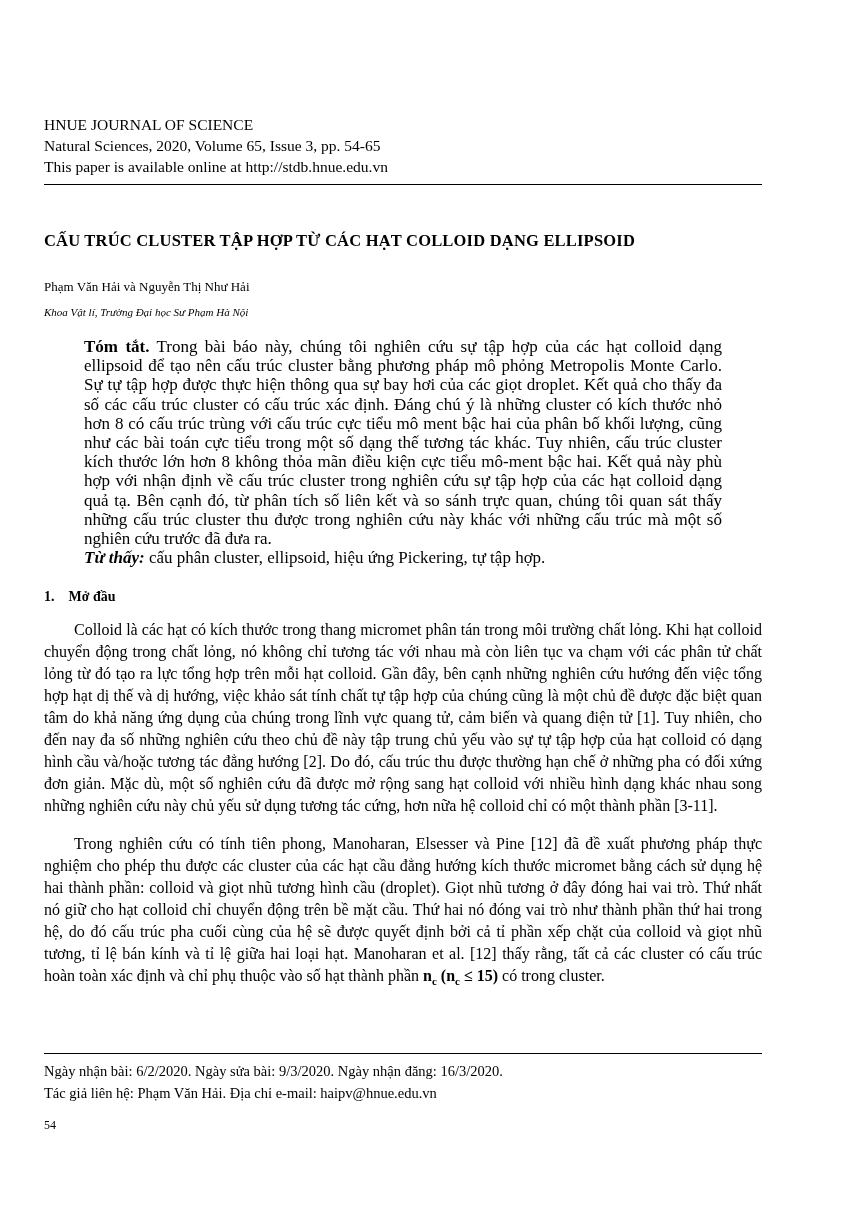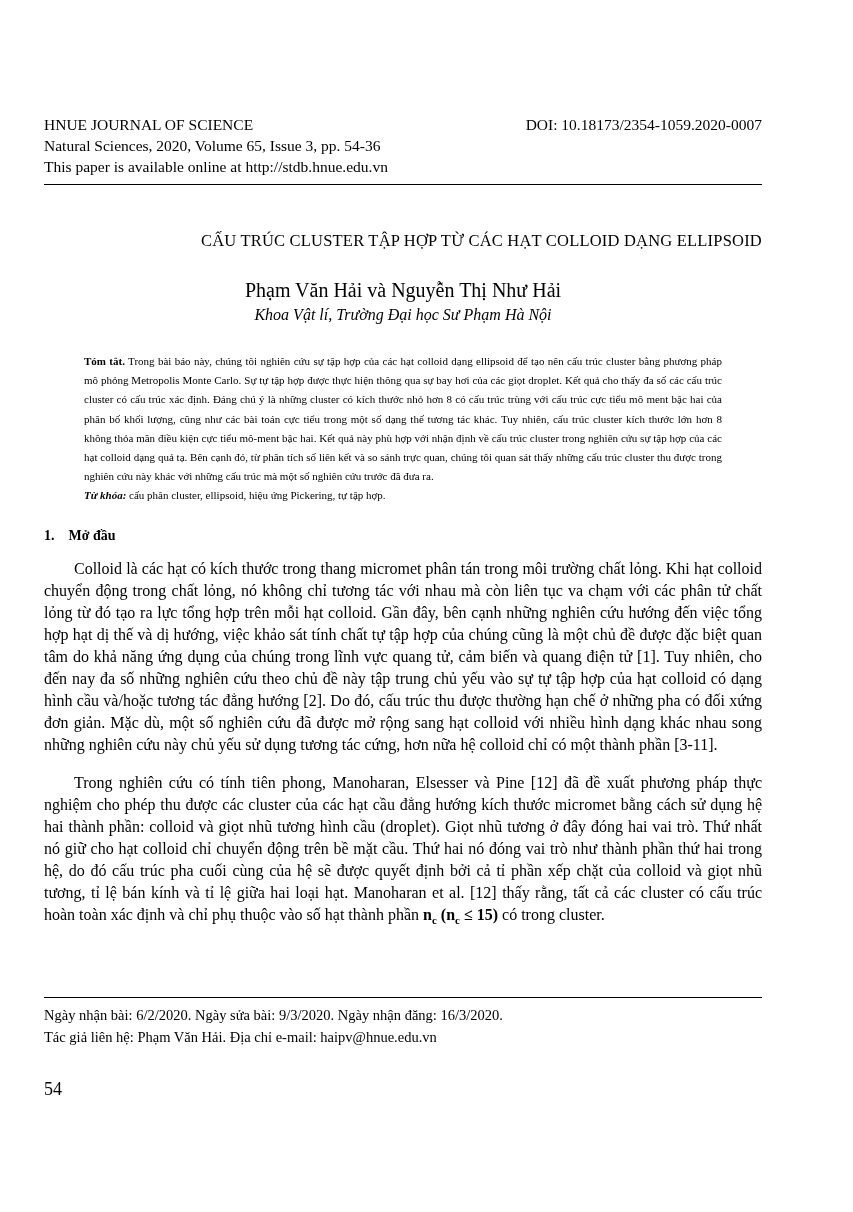--- a/index.html
+++ b/index.html
@@ -29,40 +29,39 @@
     align-items: baseline;
   }
   .header-rule {
     border: none;
     border-top: 1.4px solid #000;
     margin: 7px 0 0 0;
   }
   
   .article-title {
     margin-top: 46px;
-    text-align: right;
-    font-weight: normal;
+    text-align: left;
+    font-weight: bold;
     font-size: 16.5px;
     letter-spacing: 0.2px;
   }
   .authors {
     margin-top: 28px;
-    text-align: center;
-    font-size: 20px;
+    text-align: left;
+    font-size: 13px;
   }
   .affiliation {
-    margin-top: 4px;
-    text-align: center;
+    margin-top: 11px;
     font-style: italic;
-    font-size: 16px;
+    font-size: 11px;
   }
   
   .abstract-block {
-    margin: 28px 40px 0 40px;
-    font-size: 11px;
+    margin: 19px 40px 0 40px;
+    font-size: 17px;
     line-height: 19.2px;
     text-align: justify;
   }
   .abstract-label { font-weight: bold; }
   .keywords-label { font-weight: bold; font-style: italic; }
   
   .section-heading {
     margin-top: 22px;
     font-size: 14px;
     font-weight: bold;
@@ -83,47 +82,46 @@
   b.math { font-weight: bold; }
   
   .page-footer {
     margin-top: auto;
     border-top: 1.2px solid #000;
     padding-top: 6px;
     font-size: 14.5px;
     line-height: 22px;
   }
   .page-number {
-    margin-top: 30px;
-    font-size: 18px;
-    padding-bottom: 112px;
+    margin-top: 10px;
+    font-size: 12px;
+    padding-bottom: 76px;
   }
 </style>
 </head>
 <body>
 
 <div class="page">
 
   <div class="journal-header">
     <div class="header-row-1">
       <span>HNUE JOURNAL OF SCIENCE</span>
-      <span>DOI: 10.18173/2354-1059.2020-0007</span>
     </div>
-    <div>Natural Sciences, 2020, Volume 65, Issue 3, pp. 54-36</div>
+    <div>Natural Sciences, 2020, Volume 65, Issue 3, pp. 54-65</div>
     <div>This paper is available online at http://stdb.hnue.edu.vn</div>
     <hr class="header-rule">
   </div>
 
   <div class="article-title">CẤU TRÚC CLUSTER TẬP HỢP TỪ CÁC HẠT COLLOID DẠNG ELLIPSOID</div>
   <div class="authors">Phạm Văn Hải và Nguyễn Thị Như Hải</div>
   <div class="affiliation">Khoa Vật lí, Trường Đại học Sư Phạm Hà Nội</div>
 
   <div class="abstract-block">
     <div><span class="abstract-label">Tóm tắt.</span> <span>Trong bài báo này, chúng tôi nghiên cứu sự tập hợp của các hạt colloid dạng ellipsoid để tạo nên cấu trúc cluster bằng phương pháp mô phỏng Metropolis Monte Carlo. Sự tự tập hợp được thực hiện thông qua sự bay hơi của các giọt droplet. Kết quả cho thấy đa số các cấu trúc cluster có cấu trúc xác định. Đáng chú ý là những cluster có kích thước nhỏ hơn 8 có cấu trúc trùng với cấu trúc cực tiểu mô ment bậc hai của phân bố khối lượng, cũng như các bài toán cực tiểu trong một số dạng thế tương tác khác. Tuy nhiên, cấu trúc cluster kích thước lớn hơn 8 không thỏa mãn điều kiện cực tiểu mô-ment bậc hai. Kết quả này phù hợp với nhận định về cấu trúc cluster trong nghiên cứu sự tập hợp của các hạt colloid dạng quả tạ. Bên cạnh đó, từ phân tích số liên kết và so sánh trực quan, chúng tôi quan sát thấy những cấu trúc cluster thu được trong nghiên cứu này khác với những cấu trúc mà một số nghiên cứu trước đã đưa ra.</span></div>
-    <div><span class="keywords-label">Từ khóa:</span> <span>cấu phân cluster, ellipsoid, hiệu ứng Pickering, tự tập hợp.</span></div>
+    <div><span class="keywords-label">Từ thấy:</span> <span>cấu phân cluster, ellipsoid, hiệu ứng Pickering, tự tập hợp.</span></div>
   </div>
 
   <div class="section-heading">
     <span class="num">1.</span><span>Mở đầu</span>
   </div>
 
   <p class="body-paragraph">Colloid là các hạt có kích thước trong thang micromet phân tán trong môi trường chất lỏng. Khi hạt colloid chuyển động trong chất lỏng, nó không chỉ tương tác với nhau mà còn liên tục va chạm với các phân tử chất lỏng từ đó tạo ra lực tổng hợp trên mỗi hạt colloid. Gần đây, bên cạnh những nghiên cứu hướng đến việc tổng hợp hạt dị thế và dị hướng, việc khảo sát tính chất tự tập hợp của chúng cũng là một chủ đề được đặc biệt quan tâm do khả năng ứng dụng của chúng trong lĩnh vực quang tử, cảm biến và quang điện tử [1]. Tuy nhiên, cho đến nay đa số những nghiên cứu theo chủ đề này tập trung chủ yếu vào sự tự tập hợp của hạt colloid có dạng hình cầu và/hoặc tương tác đẳng hướng [2]. Do đó, cấu trúc thu được thường hạn chế ở những pha có đối xứng đơn giản. Mặc dù, một số nghiên cứu đã được mở rộng sang hạt colloid với nhiều hình dạng khác nhau song những nghiên cứu này chủ yếu sử dụng tương tác cứng, hơn nữa hệ colloid chỉ có một thành phần [3-11].</p>
 
   <p class="body-paragraph"><span>Trong nghiên cứu có tính tiên phong, Manoharan, Elsesser và Pine [12] đã đề xuất phương pháp thực nghiệm cho phép thu được các cluster của các hạt cầu đẳng hướng kích thước micromet bằng cách sử dụng hệ hai thành phần: colloid và giọt nhũ tương hình cầu (droplet). Giọt nhũ tương ở đây đóng hai vai trò. Thứ nhất nó giữ cho hạt colloid chỉ chuyển động trên bề mặt cầu. Thứ hai nó đóng vai trò như thành phần thứ hai trong hệ, do đó cấu trúc pha cuối cùng của hệ sẽ được quyết định bởi cả tỉ phần xếp chặt của colloid và giọt nhũ tương, tỉ lệ bán kính và tỉ lệ giữa hai loại hạt. Manoharan et al. [12] thấy rằng, tất cả các cluster có cấu trúc hoàn toàn xác định và chỉ phụ thuộc vào số hạt thành phần </span><b class="math"><span>n</span><sub>c</sub><span> (</span><span>n</span><sub>c</sub><span> ≤ 15)</span></b><span> có trong cluster.</span></p>
 

